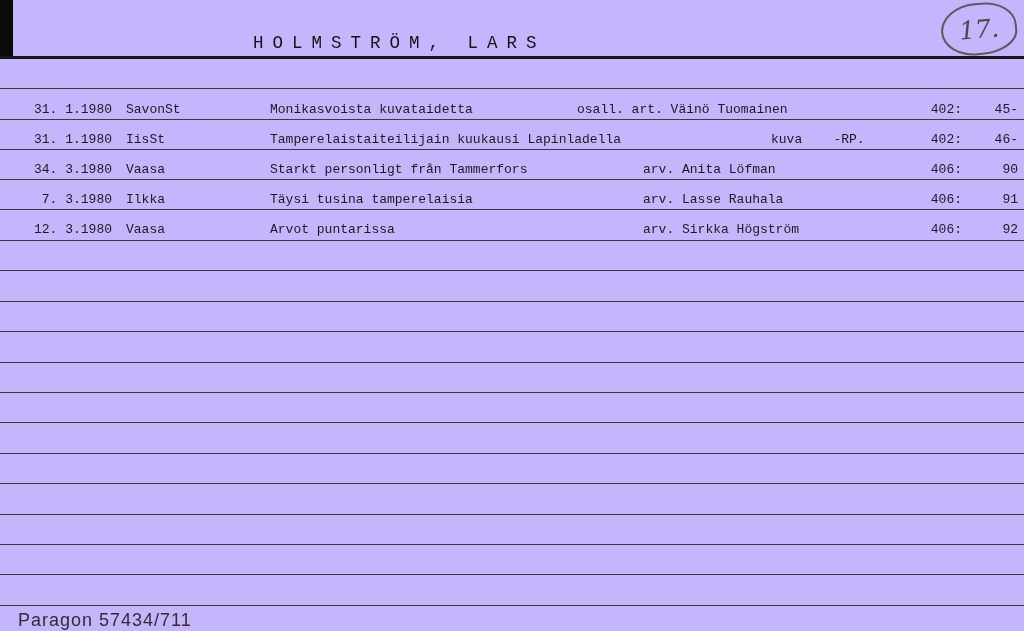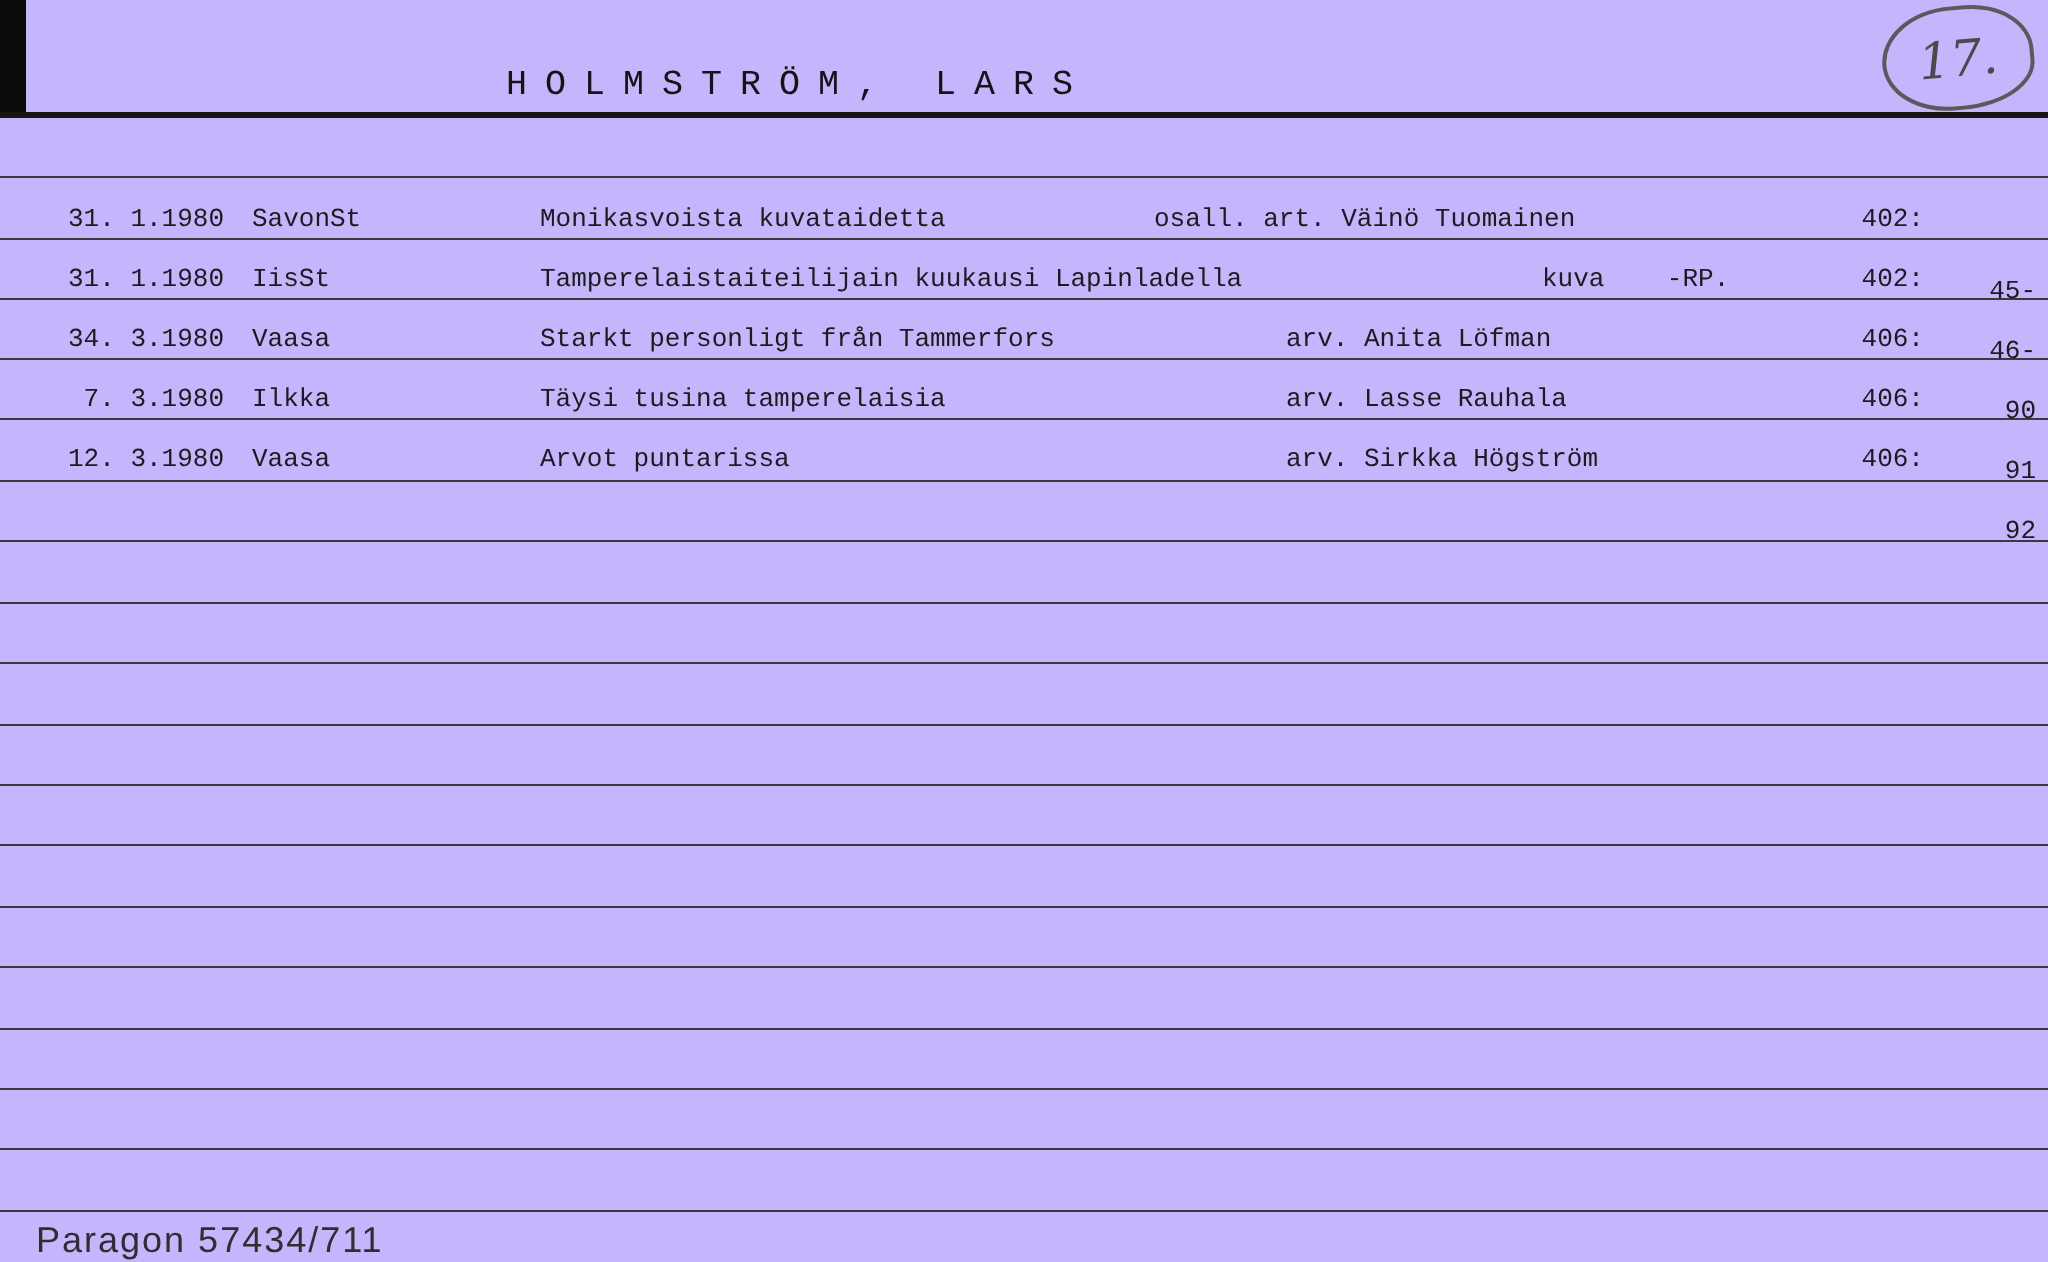--- a/index.html
+++ b/index.html
@@ -38,21 +38,21 @@
   }
   .row{
     position:absolute;left:0;width:950px;height:22px;
     font-size:13px;line-height:22px;
   }
   .cell{position:absolute;white-space:pre;}
   .cell-date{left:4px;width:108px;text-align:right;}
   .cell-source{left:126px;}
   .cell-title{left:258px;margin-left:12px;}
   .cell-ref{left:901px;width:61px;text-align:right;}
-  .cell-page{left:973px;width:45px;text-align:right;margin-top:36px;}
+  .cell-page{left:973px;width:45px;text-align:right;}
   .footer-imprint{
     position:absolute;left:18px;top:610px;
     font-family:"Liberation Sans",sans-serif;
     font-size:18px;letter-spacing:1px;color:#2f2f2f;
   }
 </style>
 </head>
 <body>
 
 <div class="card">

